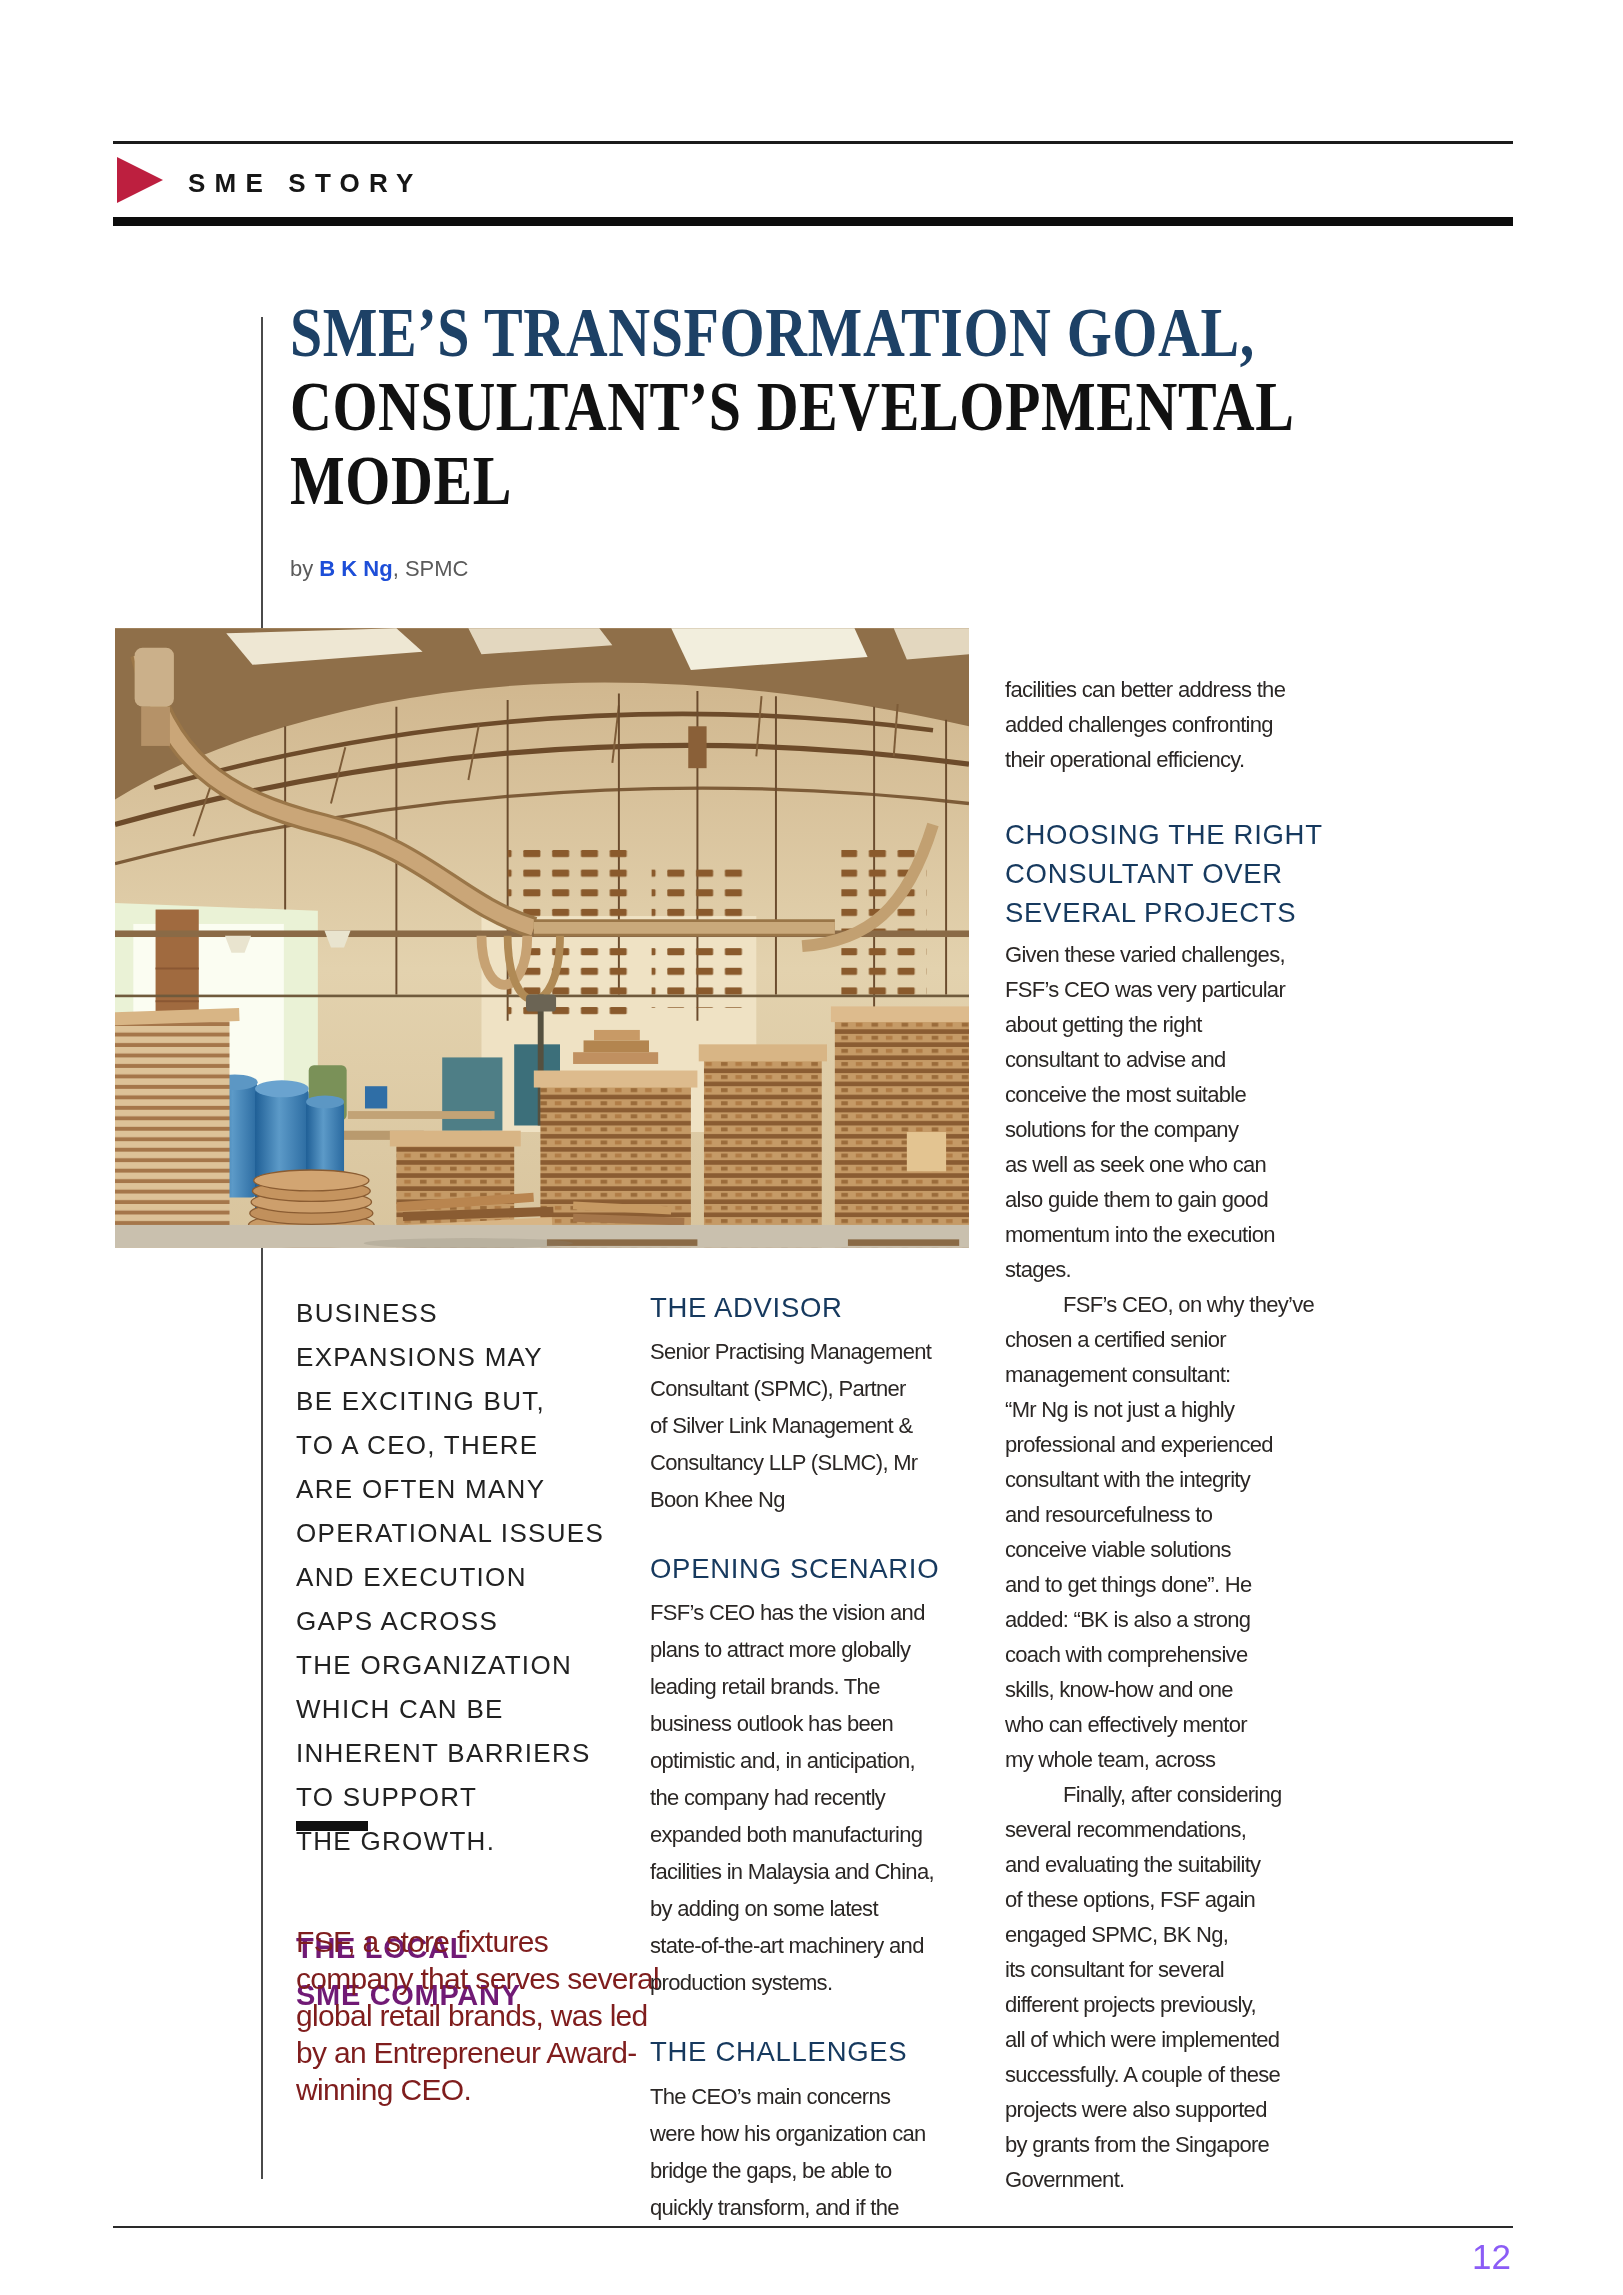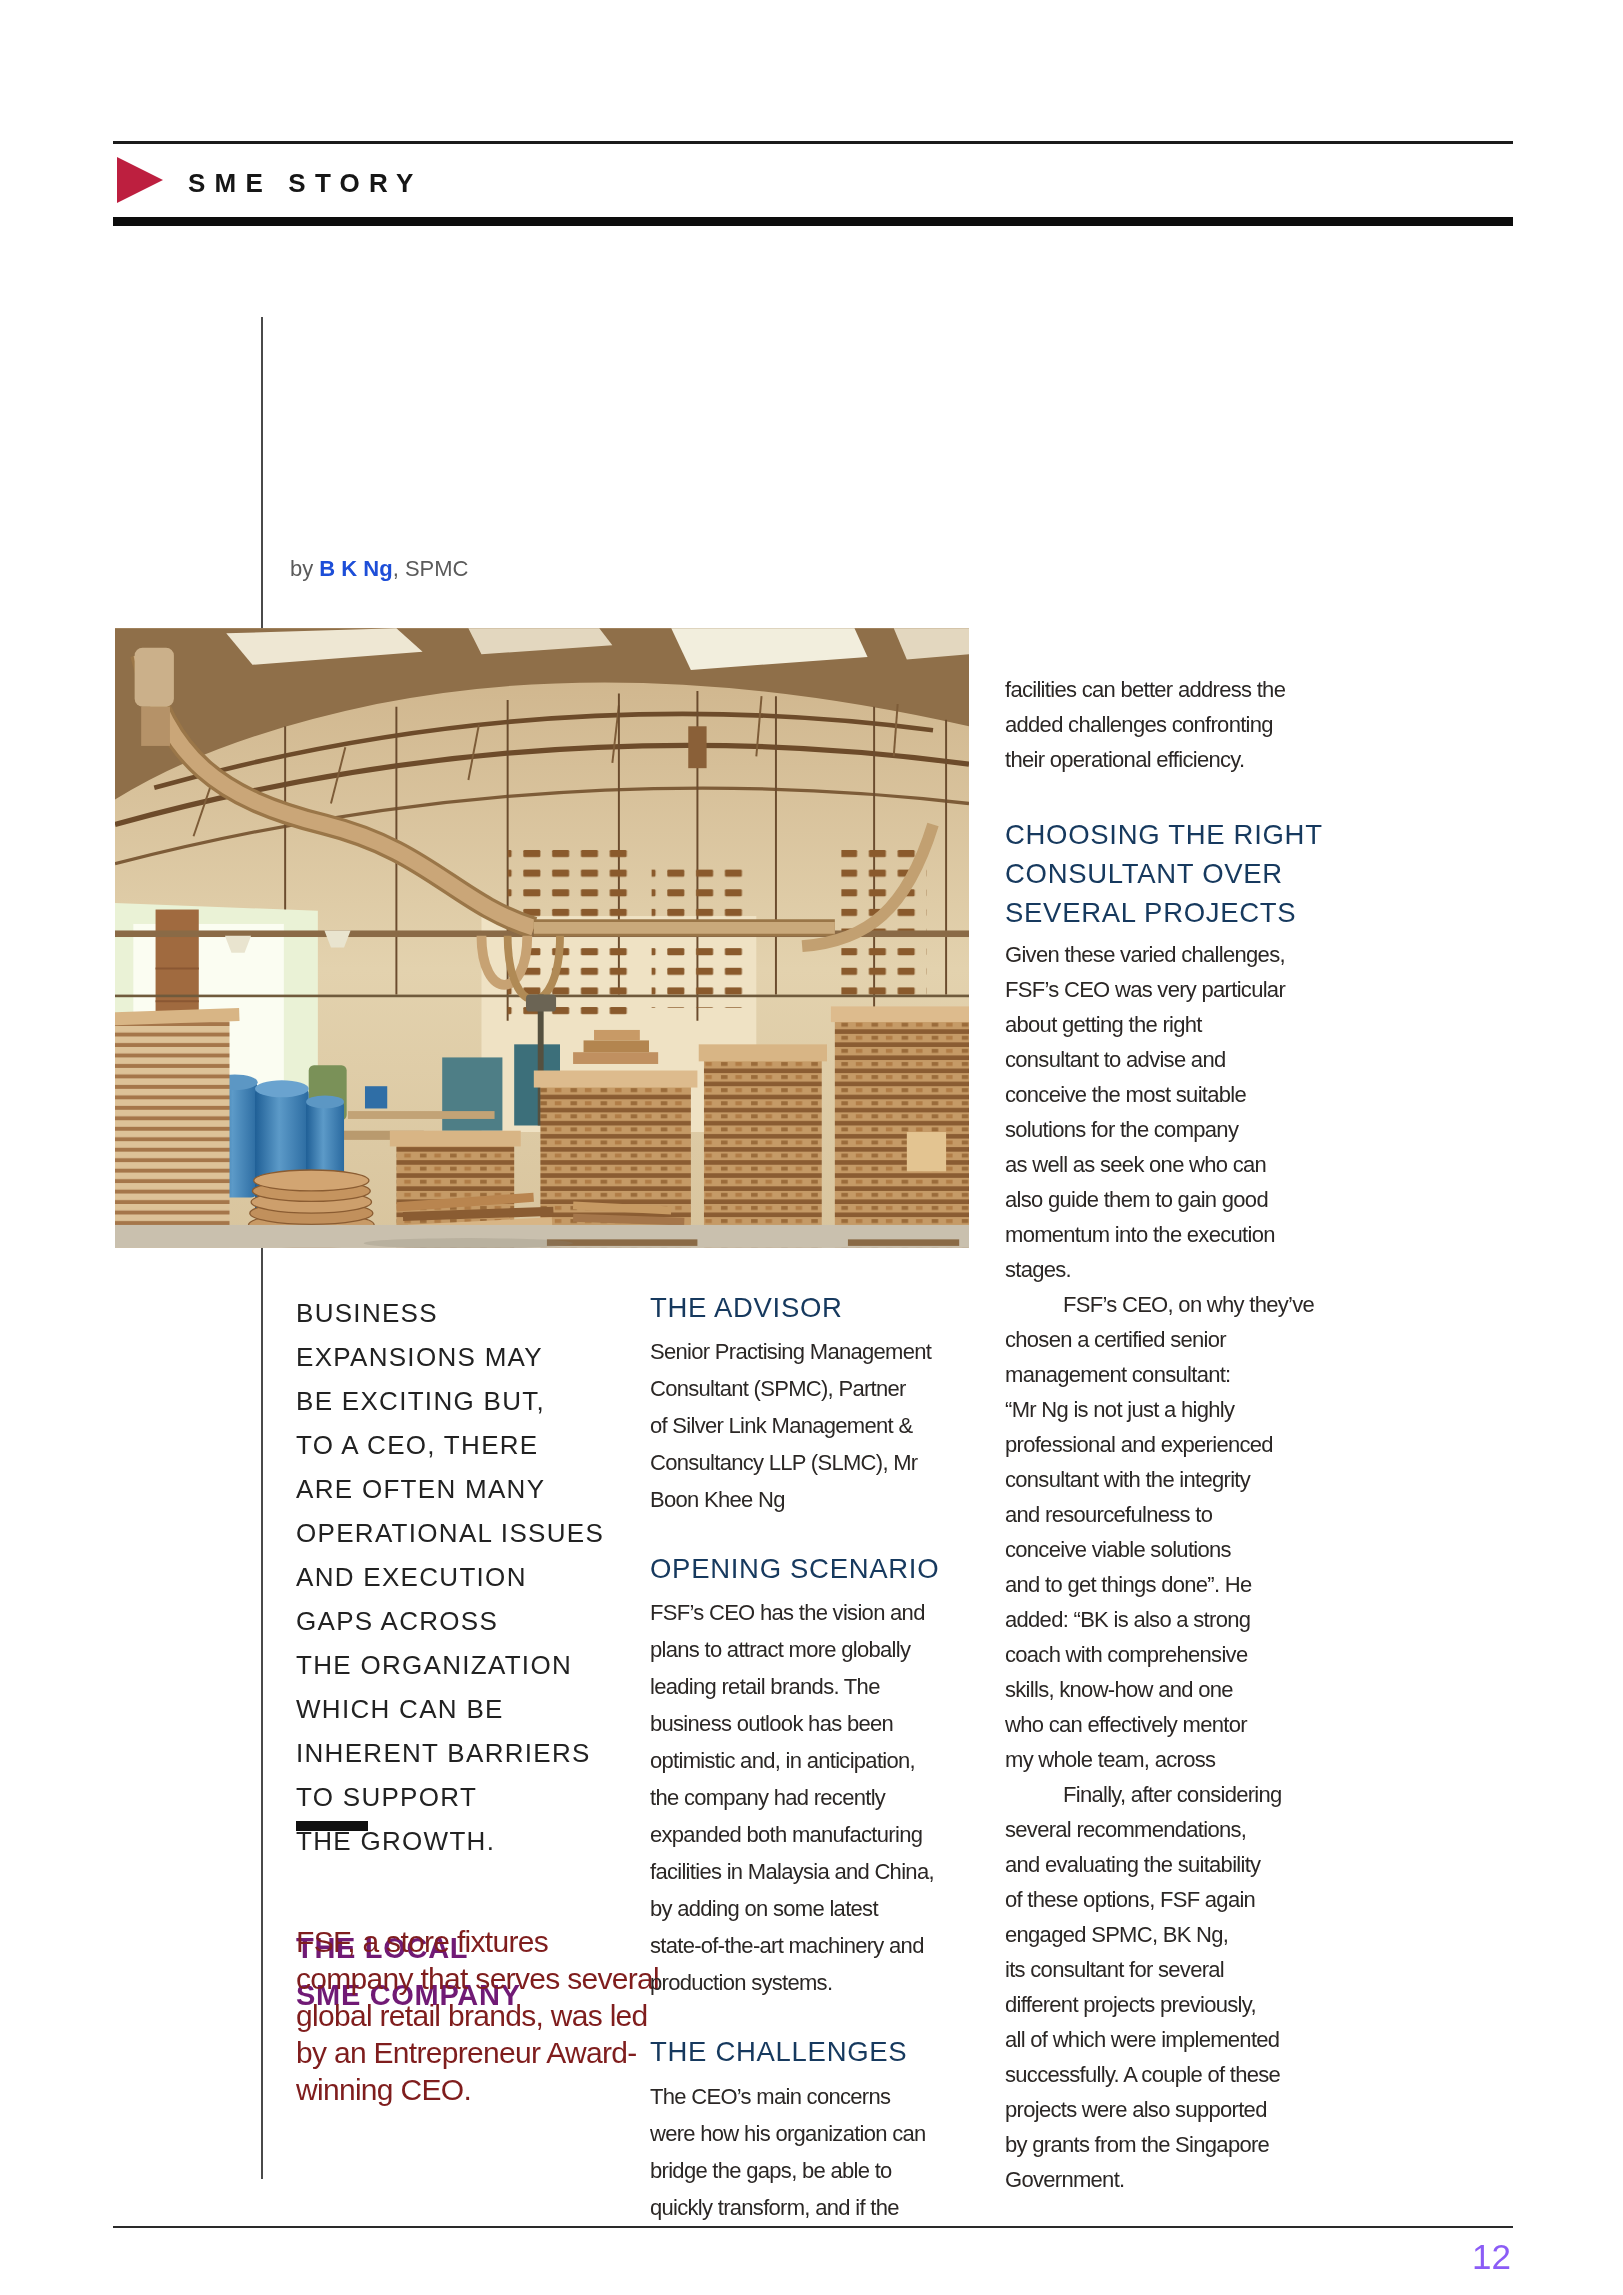--- a/index.html
+++ b/index.html
@@ -63,20 +63,25 @@
 <body>
 
 <div class="page">
 
   <div class="abs rule-top"></div>
   <div class="abs kicker-arrow"></div>
   <div class="abs kicker-label">SME STORY</div>
   <div class="abs rule-thick"></div>
 
   <div class="abs title-rule"></div>
+  <div class="abs title">
+    <div class="row"><span class="tline t-navy">SME’S TRANSFORMATION GOAL,</span></div>
+    <div class="row"><span class="tline t-black">CONSULTANT’S DEVELOPMENTAL</span></div>
+    <div class="row"><span class="tline t-black">MODEL</span></div>
+  </div>
   <div class="abs byline"><span>by </span><b>B K Ng</b><span>, SPMC</span></div>
 
   <div class="abs photo">
     <svg width="854" height="620" viewBox="0 0 1305 947" xmlns="http://www.w3.org/2000/svg">
       <defs>
         <linearGradient id="wallg" x1="0" y1="0" x2="0" y2="1">
           <stop offset="0" stop-color="#cdb289"></stop>
             <stop offset="0.55" stop-color="#e3d2ae"></stop>
             <stop offset="1" stop-color="#d8c49d"></stop>
         </linearGradient>

